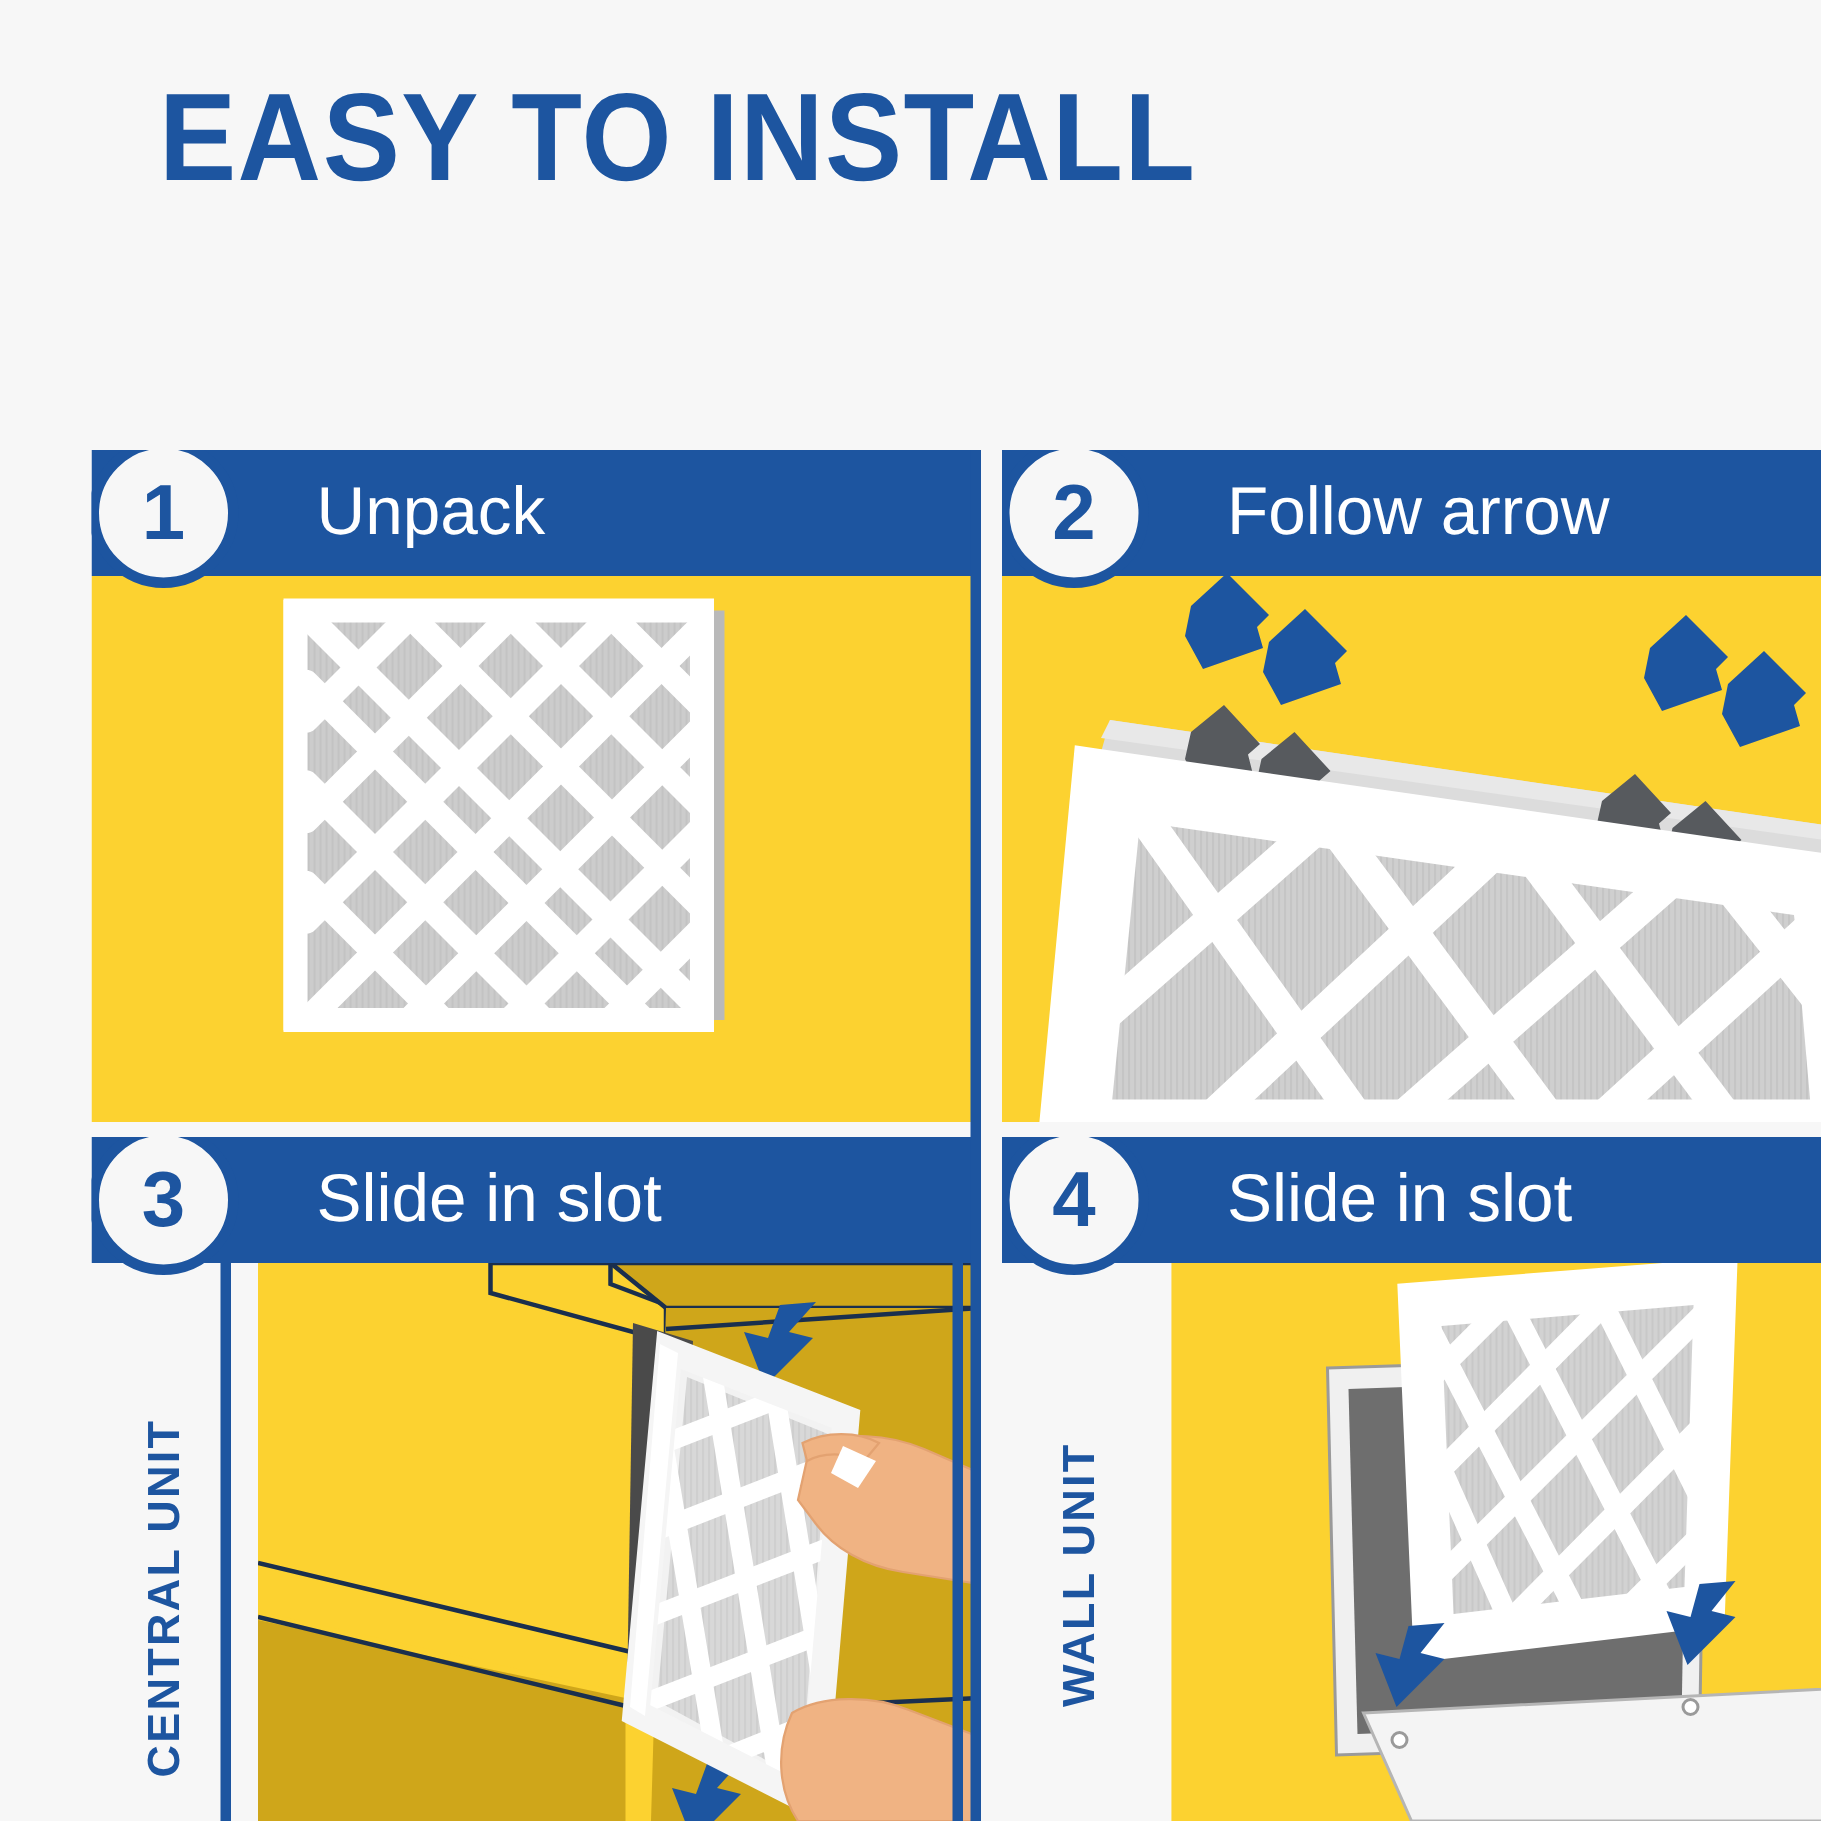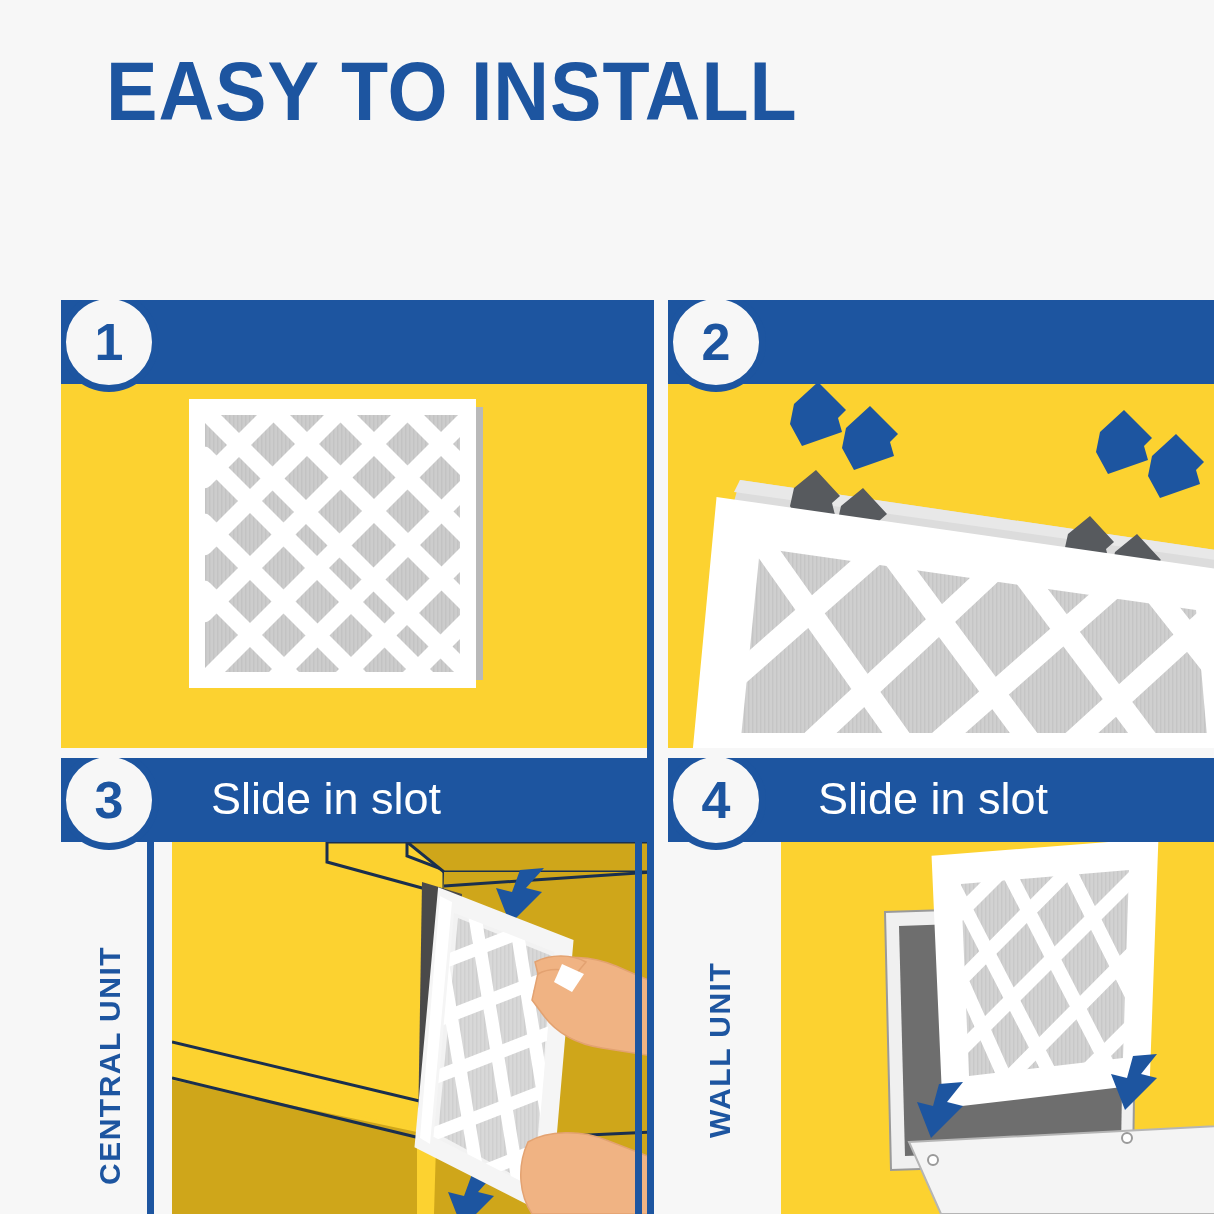--- a/index.html
+++ b/index.html
@@ -134,20 +134,21 @@
           <line x1="212" y1="26" x2="417" y2="231"></line>
           <line x1="279" y1="26" x2="417" y2="164"></line>
           <line x1="346" y1="26" x2="417" y2="97"></line>
         </g>
 
         <rect x="136" y="23" width="271" height="273" fill="none" stroke="#ffffff" stroke-width="16"></rect>
       </svg>
     </div>
     <div class="hdr">
       <div class="badge">1</div>
+      <div class="label">Unpack</div>
     </div>
   </div>
 
   <div class="panel" id="panel2">
     <div class="body">
       <svg width="589" height="364" viewBox="0 0 589 364">
         <defs>
           <pattern id="pleat2" width="4" height="4" patternUnits="userSpaceOnUse">
             <rect width="4" height="4" fill="#cfcfcf"></rect>
             <rect width="1.4" height="4" fill="#c5c5c5"></rect>
@@ -191,20 +192,21 @@
           <line x1="210" y1="152" x2="380" y2="382"></line>
           <line x1="340" y1="170" x2="500" y2="384"></line>
           <line x1="470" y1="188" x2="590" y2="340"></line>
         </g>
 
         <polygon points="62,130 548,200 560,364 40,364" fill="none" stroke="#ffffff" stroke-width="30"></polygon>
       </svg>
     </div>
     <div class="hdr">
       <div class="badge">2</div>
+      <div class="label">Follow arrow</div>
     </div>
   </div>
 
   <div class="panel" id="panel3">
     <div class="body" style="left:111px;width:481px;background:#FCD230;">
       <svg width="481" height="372" viewBox="0 0 481 372">
         <defs>
           <pattern id="pleat3" width="4" height="4" patternUnits="userSpaceOnUse">
             <rect width="4" height="4" fill="#d8d8d8"></rect>
             <rect width="1.4" height="4" fill="#cfcfcf"></rect>

